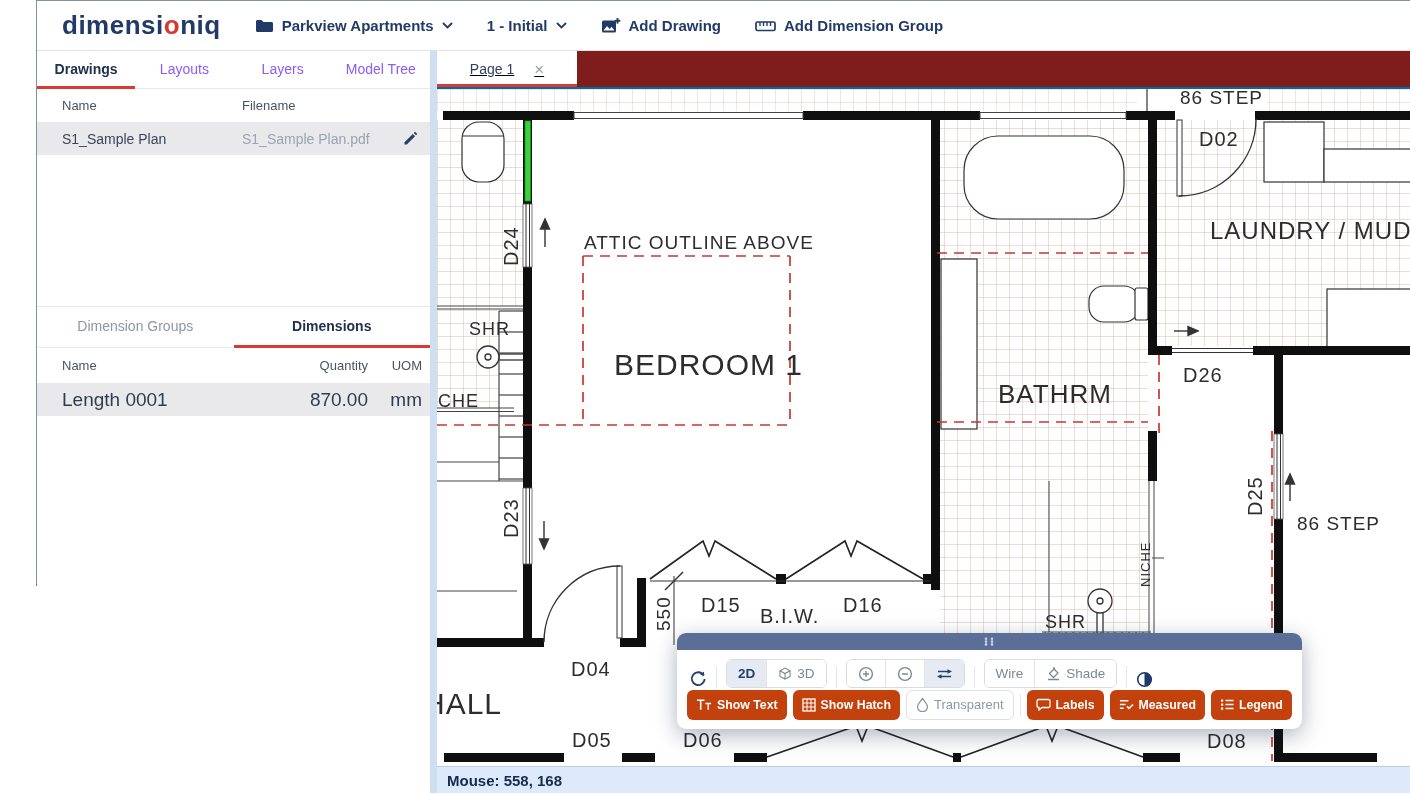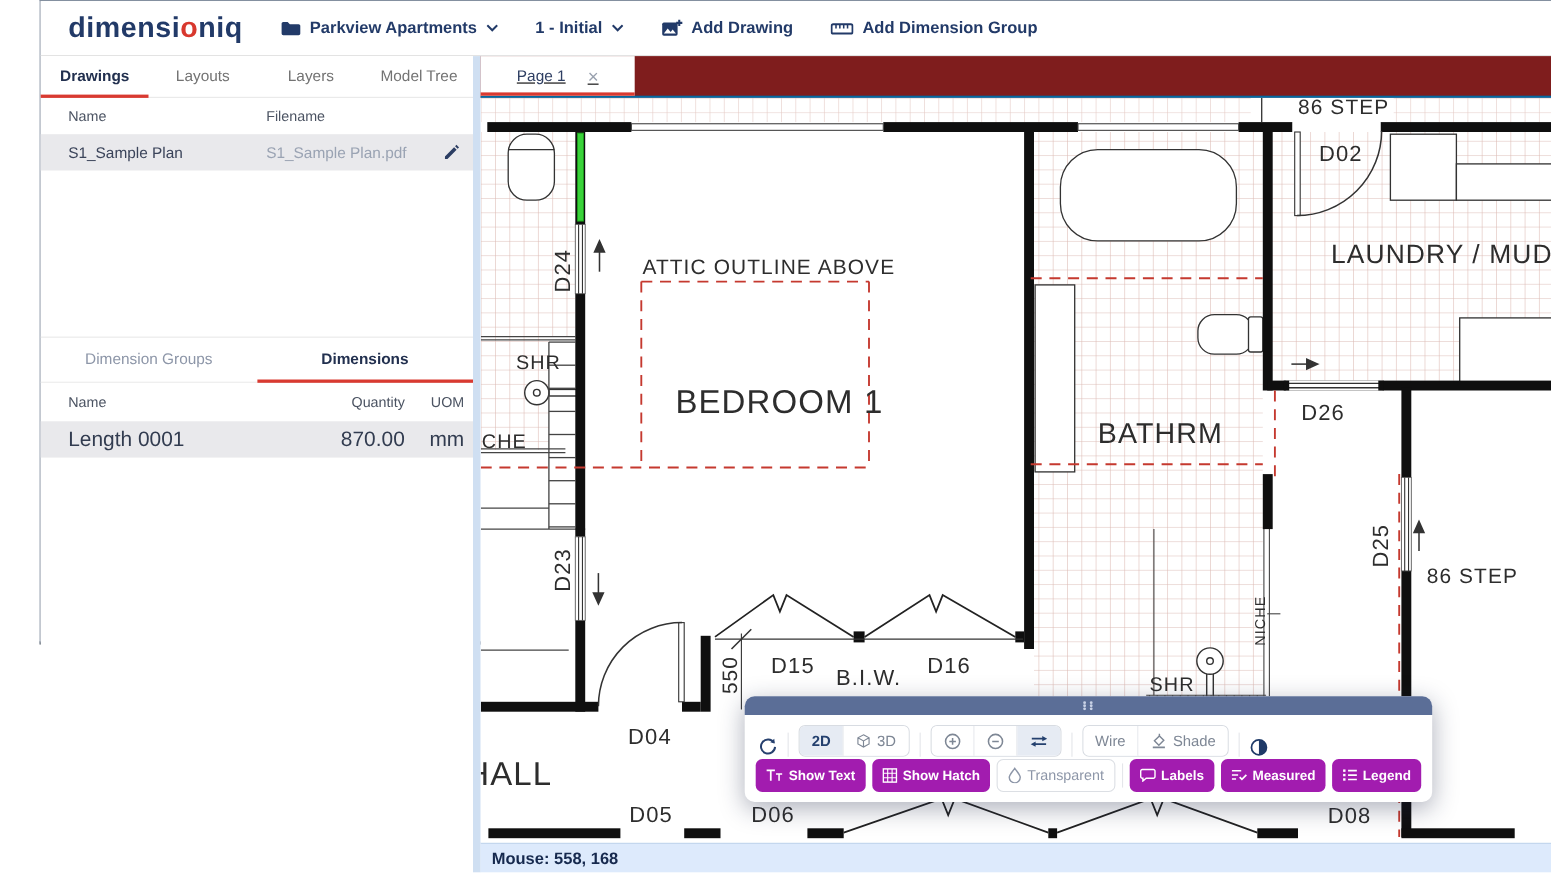--- a/index.html
+++ b/index.html
@@ -14,21 +14,21 @@
   .hdr-item svg { flex:0 0 auto; }
 
   
   .main { display:flex; height:742px; }
   .sidebar { width:393px; background:#fff; position:relative; }
   .v-divider { width:7px; background:#cfdff2; }
   .canvas-col { width:1008px; display:flex; flex-direction:column; position:relative; }
 
   
   .side-tabs { display:flex; height:38px; border-bottom:1px solid #e8e8e8; }
-  .side-tab { width:25%; display:flex; align-items:center; justify-content:center; font-size:14px; color:#737373; cursor:pointer; border-bottom:3px solid transparent; margin-bottom:-1px; }
+  .side-tab { width:25%; display:flex; align-items:center; justify-content:center; font-size:14px; color:#8b5cf6; cursor:pointer; border-bottom:3px solid transparent; margin-bottom:-1px; }
   .side-tab.active { color:#22304f; font-weight:700; border-bottom-color:#d93a31; }
 
   .tbl-head { display:flex; align-items:center; height:33px; padding:0 0 0 25px; font-size:13px; color:#4b5362; }
   .tbl-row { display:flex; align-items:center; height:33px; padding:0 0 0 25px; font-size:14px; background:#e9e9ec; cursor:pointer; }
   .col-name { width:180px; } .col-file { flex:1; }
   .tbl-row .col-name { color:#3b445a; } .tbl-row .col-file { color:#9aa3b3; }
   .row-edit { width:40px; display:flex; justify-content:center; cursor:pointer; }
 
   .dim-section { position:absolute; top:255px; left:0; right:0; border-top:1px solid #e8e8e8; }
   .dim-tabs { display:flex; height:41px; border-bottom:1px solid #ececec; }
@@ -58,21 +58,21 @@
   .fl-grip { height:17px; background:#5b6e97; border-radius:9px 9px 0 0; display:flex; align-items:center; justify-content:center; cursor:grab; }
   .fl-row1 { height:38px; display:flex; align-items:flex-end; padding:0 12px; gap:9px; }
   .fl-row2 { height:41px; display:flex; align-items:center; padding:0 10px 8px; gap:6px; }
   .vsep { width:1px; height:22px; background:#e4e6ea; }
   .seg { display:flex; align-items:stretch; border:1px solid #d8dce2; border-radius:6px; overflow:hidden; height:29px; }
   .seg .sd { width:1px; background:#e1e4e9; }
   .seg-btn { display:flex; align-items:center; justify-content:center; gap:5px; padding:0 11px; font-size:13.5px; color:#7e8795; background:#fff; cursor:pointer; border:none; font-family:inherit; }
   .seg-btn.on { background:#e6ebf3; color:#24406e; font-weight:700; }
   .icon-btn { background:none; border:none; cursor:pointer; display:flex; align-items:center; }
   .tb-btn { display:flex; align-items:center; gap:5px; height:30px; padding:0 9px; border-radius:6px; border:none; font-family:inherit; font-size:12.3px; font-weight:700; cursor:pointer; }
-  .tb-btn.navy { background:#a21caf; color:#fff;text-align:center; }
+  .tb-btn.navy { background:#c2410c; color:#fff;text-align:center; }
   .tb-btn.ghost { background:#fff; color:#8d96a8; border:1px solid #dcdfe4; font-weight:400; font-size:13px; }
 
   
   .pt { fill:#2d2d2d; letter-spacing:1px; }
 </style>
 </head>
 <body>
 
 <div class="window">
 

